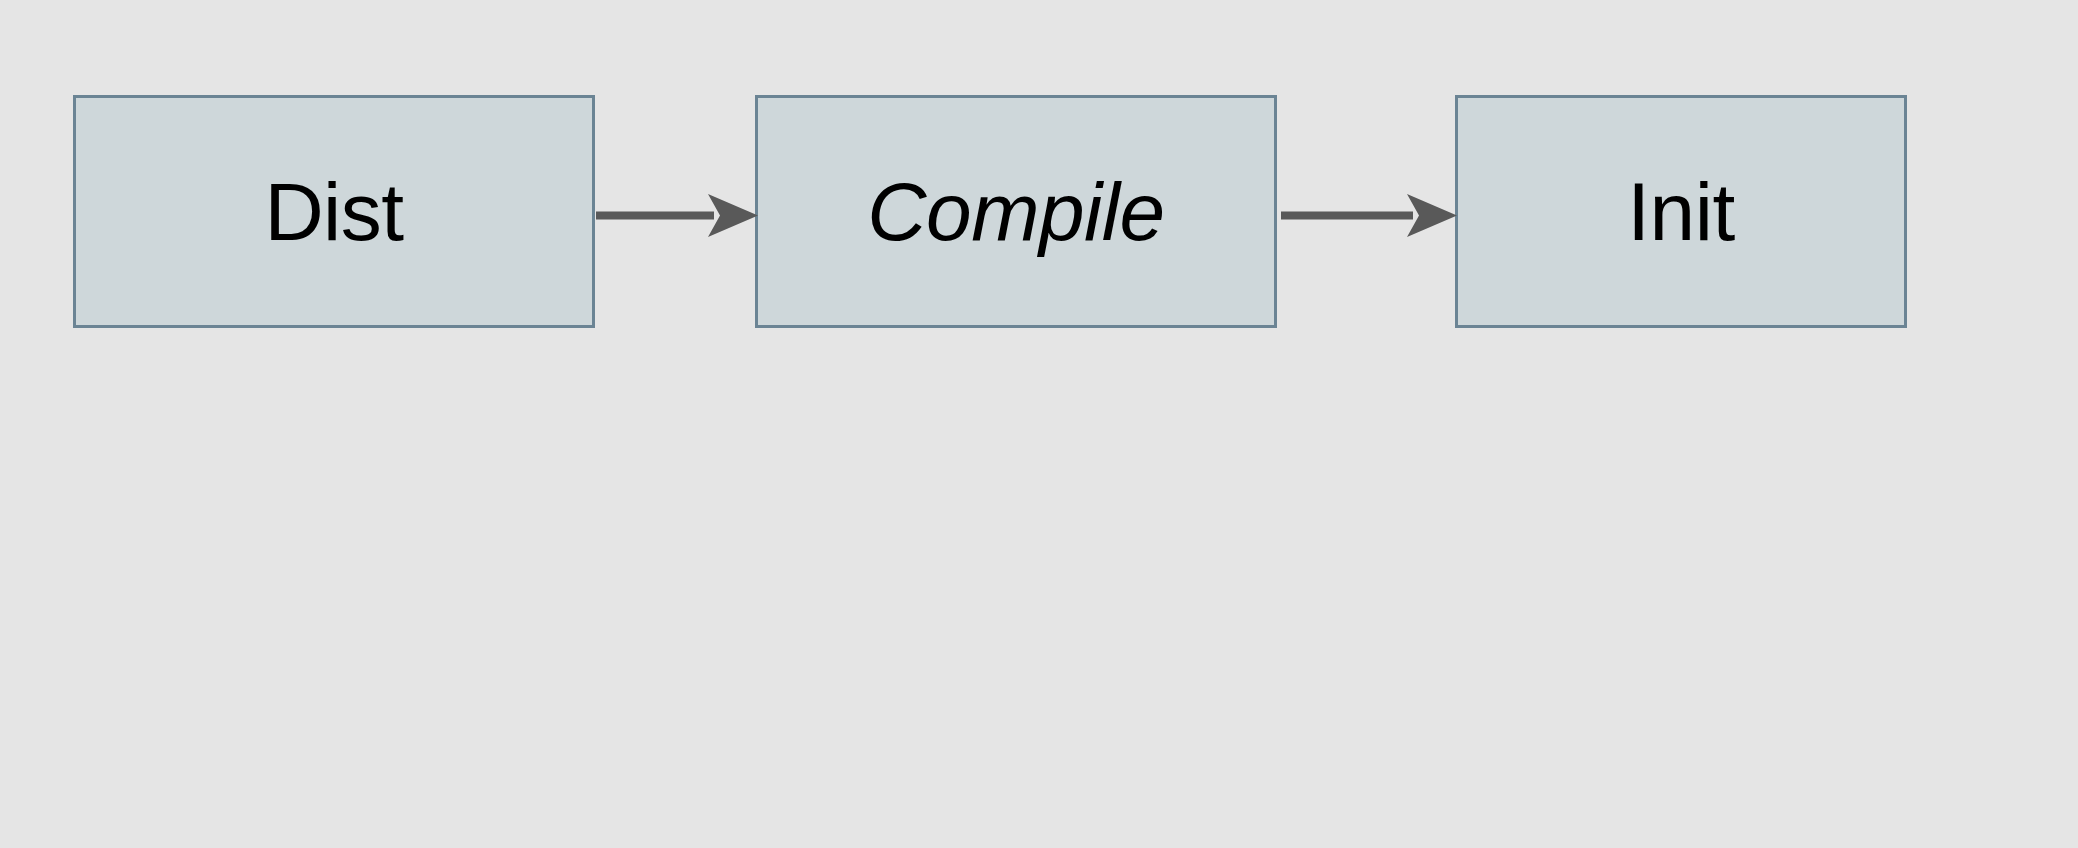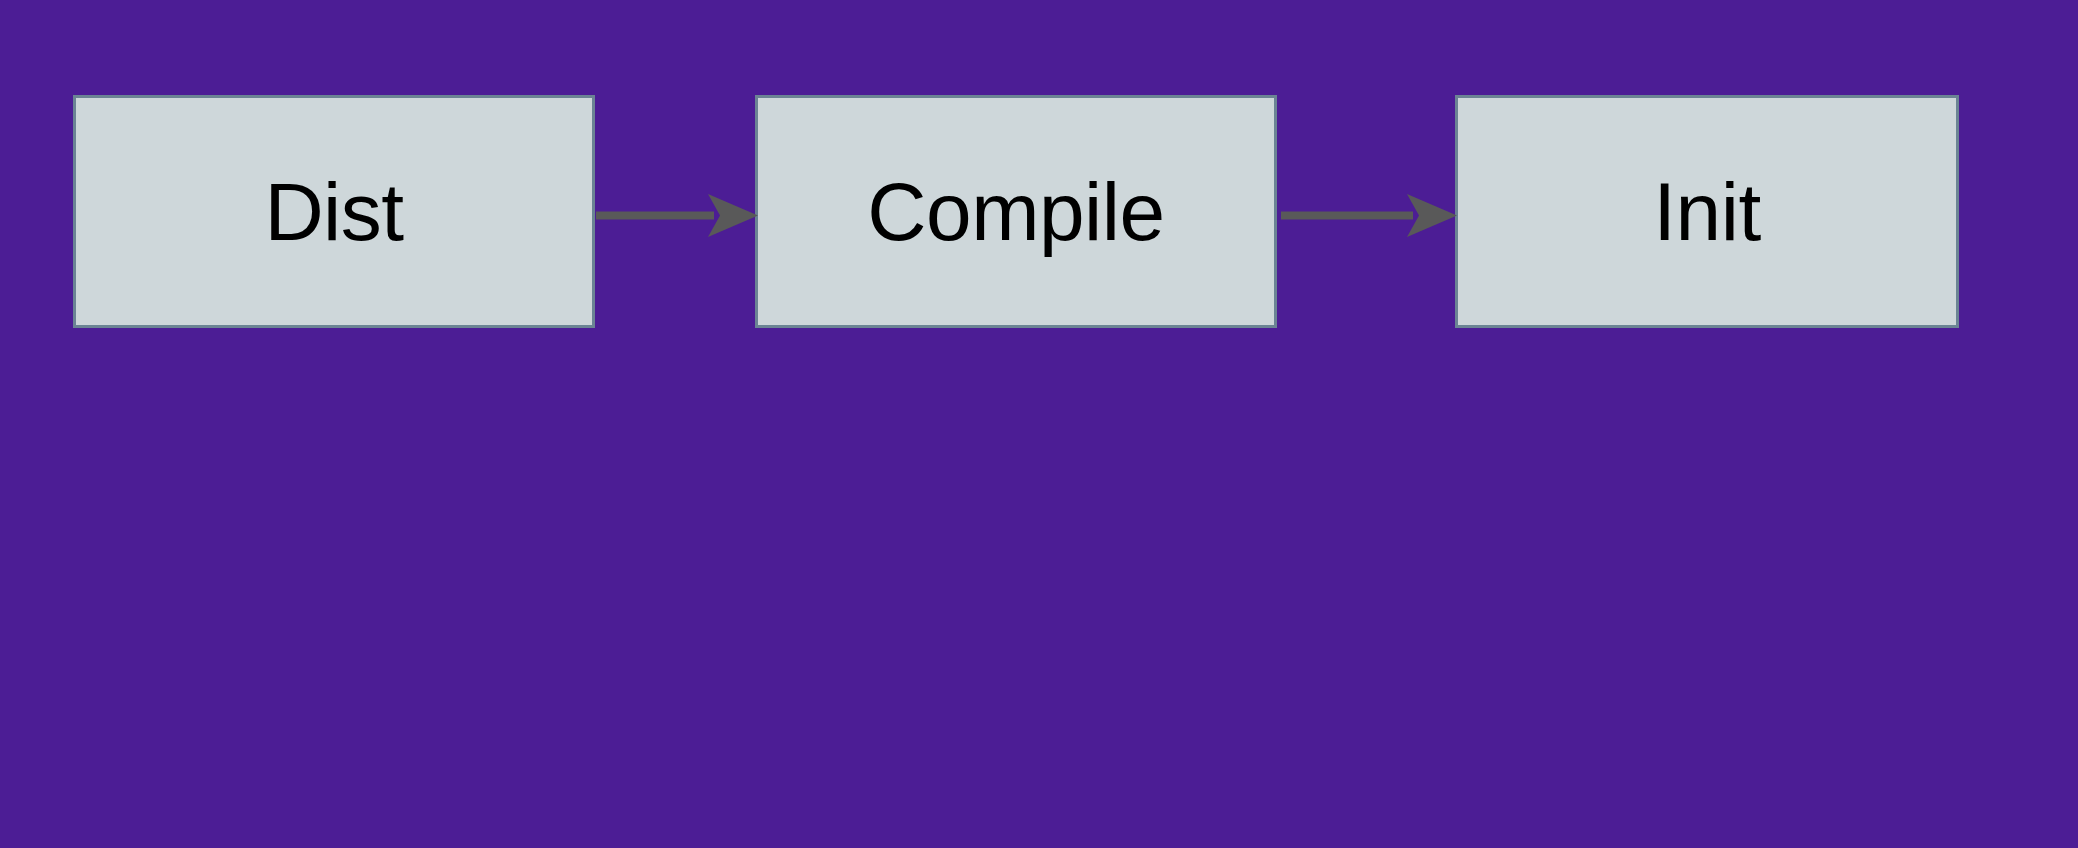--- a/index.html
+++ b/index.html
@@ -33,41 +33,41 @@
     font-weight: 400;
     color: #000000;
     line-height: 1;
     letter-spacing: -0.5px;
     white-space: nowrap;
     user-select: none;
   }
   
   #node-dist    { left: 73px;   top: 95px;  width: 522px; height: 233px; }
   #node-compile { left: 755px;  top: 95px;  width: 522px; height: 233px; }
-  #node-init    { left: 1455px; top: 95px;  width: 504px; height: 233px; }
+  #node-init    { left: 1455px; top: 95px;  width: 452px; height: 233px; }
   #node-clean   { left: 755px;  top: 512px; width: 522px; height: 236px; }
 
   
   .edge {
     position: absolute;
     overflow: visible;
   }
   #edge-dist-compile { left: 596px;  top: 176px; width: 162px; height: 80px; }
   #edge-compile-init { left: 1277px; top: 176px; width: 180px; height: 80px; }
 </style>
 </head>
 <body>
 
-<div id="canvas" style="background: #4c1d95;">
+<div id="canvas" style="background: #e5e5e5;">
 
   <div class="node" id="node-dist" style="background: rgb(206, 215, 218); border-color: rgb(107, 132, 148);">
     <span class="node-label" style="color: rgb(0, 0, 0);">Dist</span>
   </div>
 
-  <div class="node" id="node-compile" style="background: rgb(206, 215, 218); border-color: rgb(107, 132, 148);">
+  <div class="node" id="node-compile" style="background: rgb(206, 215, 218); border-color: rgb(107, 132, 148); font-style: italic;">
     <span class="node-label" style="color: rgb(0, 0, 0);">Compile</span>
   </div>
 
   <div class="node" id="node-init" style="background: rgb(206, 215, 218); border-color: rgb(107, 132, 148);">
     <span class="node-label" style="color: rgb(0, 0, 0);">Init</span>
   </div>
 
 
   <svg class="edge" id="edge-dist-compile" viewBox="0 0 162 80">
     <g>

